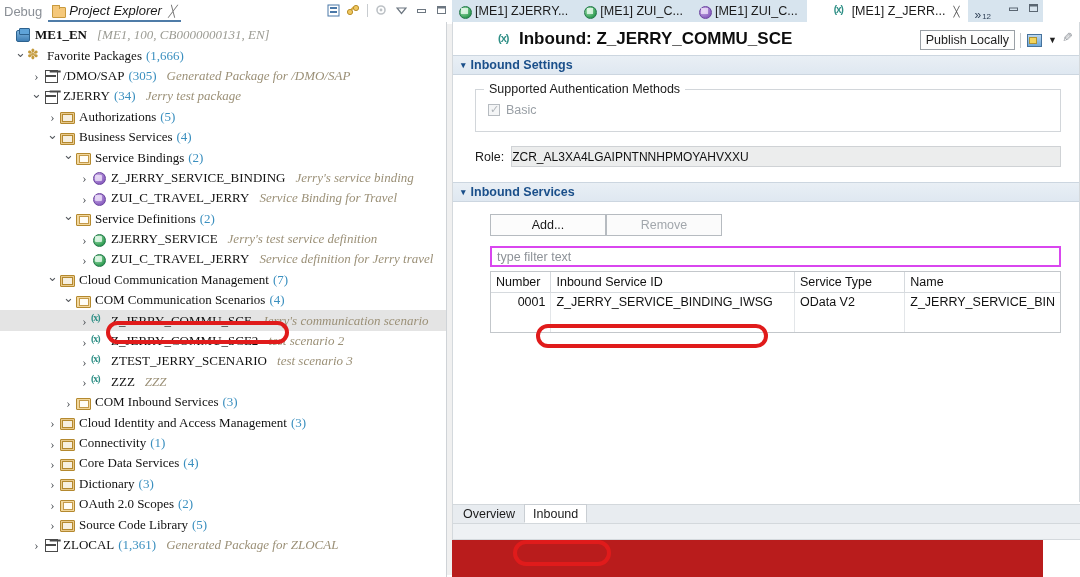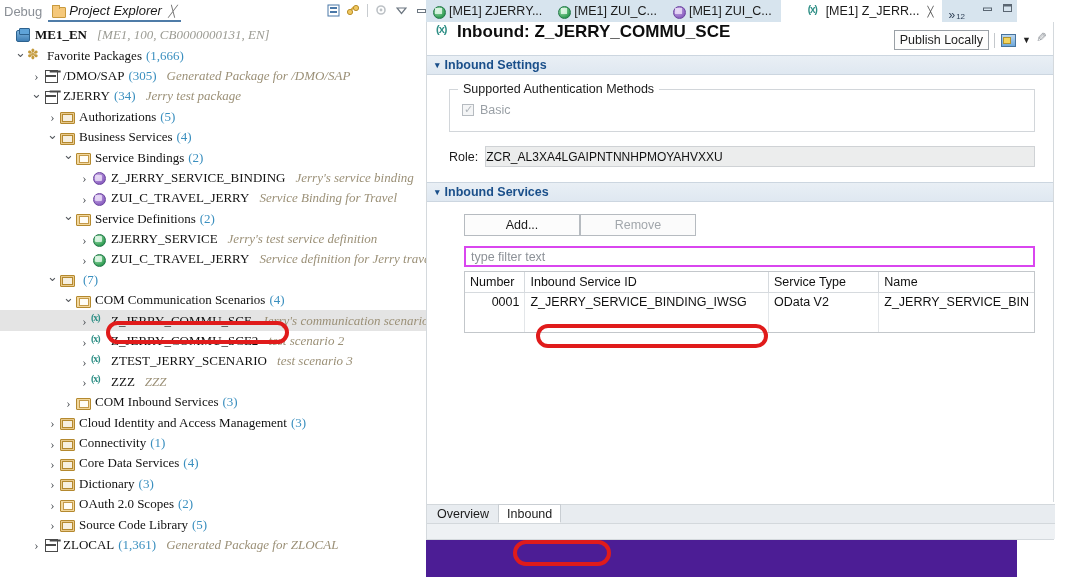--- a/index.html
+++ b/index.html
@@ -150,22 +150,22 @@
     position:absolute; left:446px; top:22px; width:6px; height:555px;
     background:#fff; border-left:1px solid #cfd3d7;
   }
   .tree-vscroll {
     position:absolute; right:0; top:2px; width:5px; height:551px;
     background:#f0f0f0;
   }
 
   
   #right-pane {
-    position:absolute; left:426px; top:0; width:591px; height:577px;
-    background:#4c1d95;
+    position:absolute; left:452px; top:0; width:591px; height:577px;
+    background:#b91c1c;
   }
   .edit-tabbar{
     position:relative; height:22px; background:#d7e4ee;
     display:flex; align-items:flex-end;
   }
   .etab{
     display:flex; align-items:center; gap:4px; height:22px;
     padding:0 9px 0 6px; font-size:12.5px; color:#1b1b1b; white-space:nowrap;
   }
   .etab.active{ background:#ffffff;padding-left:28px; }
@@ -195,21 +195,21 @@
   .etab-more sub{ font-size:8px; }
   .ewin-ctrls{
     position:absolute; right:4px; top:3px; display:flex; gap:9px; color:#5a6672; font-size:11px;
   }
 
   .form-area{
     position:absolute; left:0; top:22px; width:628px; height:518px;
     background:#ffffff; border:1px solid #d4d9dd; border-top:none;
   }
   .form-head{
-    position:relative; height:33px; display:flex; padding-left:9px;
+    position:relative; height:33px; display:flex; align-items:center; padding-left:9px;margin-left:36px;
   }
   .form-head .hico{ width:16px; height:16px; position:relative; margin-right:5px;}
   .hico::before{
     content:"\0028x\0029"; position:absolute; left:0; top:1px;
     font-size:11px; font-weight:bold; color:#2f8f86; letter-spacing:-1px;
   }
   .form-title{ font-size:17px; font-weight:bold; color:#0d0d0d; }
   .head-actions{
     position:absolute; right:0px; top:8px; display:flex; align-items:center; gap:5px;
   }
@@ -452,20 +452,21 @@
         </div>
         <div class="trow i5">
           <span class="twist closed"></span>
           <span class="ticon ic-svcdef"></span>
           <span class="tlabel">ZUI_C_TRAVEL_JERRY</span>
           <span class="tdesc">Service definition for Jerry travel</span>
         </div>
         <div class="trow i3">
           <span class="twist open"></span>
           <span class="ticon ic-folder"></span>
+          <span class="tlabel">Cloud Communication Management</span>
           <span class="tcount">(7)</span>
         </div>
         <div class="trow i4">
           <span class="twist open"></span>
           <span class="ticon ic-folder2"></span>
           <span class="tlabel">COM Communication Scenarios</span>
           <span class="tcount">(4)</span>
         </div>
         <div class="trow i5 sel">
           <span class="twist closed"></span>

